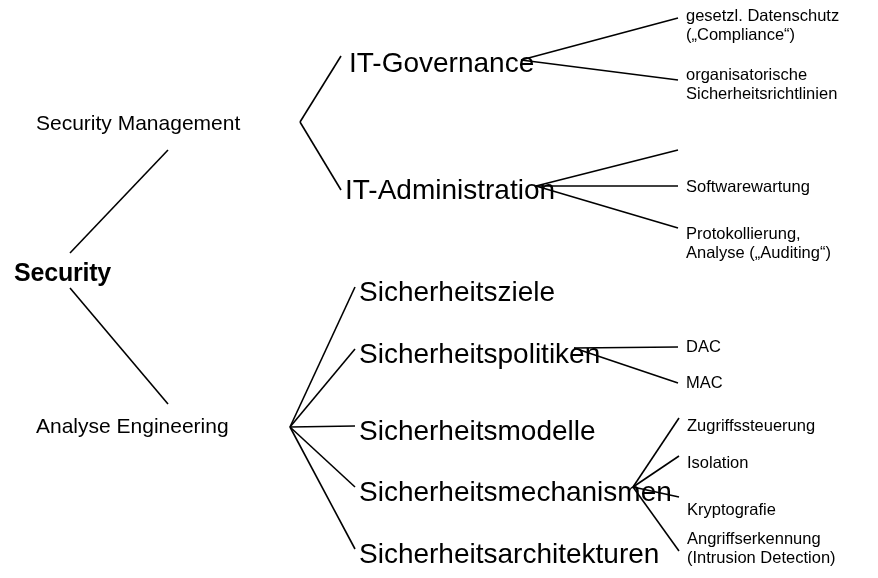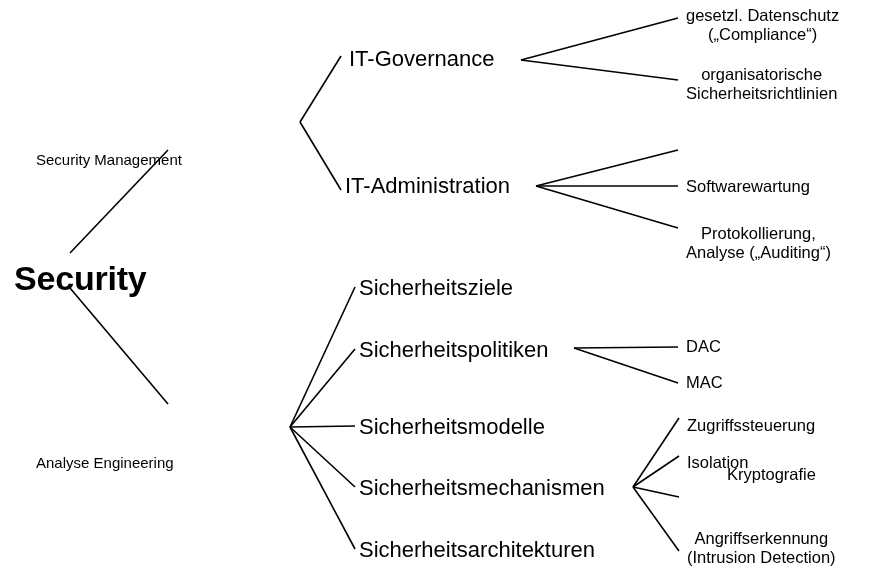--- a/index.html
+++ b/index.html
@@ -29,40 +29,38 @@
     stroke-linecap: butt;
   }
   .node-label {
     position: absolute;
     color: #000000;
     white-space: nowrap;
     line-height: 1.18;
   }
   
   .lvl-root {
-    font-size: 34px;
+    font-size: 25px;
     font-weight: bold;
     letter-spacing: -0.2px;
   }
   
   .lvl-1 {
-    font-size: 15px;
+    font-size: 21px;
     font-weight: normal;
-    margin-top: 40px;
   }
   
   .lvl-2 {
-    font-size: 22px;
+    font-size: 28px;
     font-weight: normal;
   }
   
   .lvl-3 {
     font-size: 16.5px;
     font-weight: normal;
-    text-align: center;
   }
   .lvl-3 .l2 {
     display: block;
   }
 </style>
 </head>
 <body>
 
 <div id="diagram-root">
 
@@ -136,20 +134,20 @@
   <div class="node-label lvl-2" style="left:359px; top:537px;">Sicherheitsarchitekturen</div>
 
   <div class="node-label lvl-3" style="left:686px; top:337px;">DAC</div>
 
   <div class="node-label lvl-3" style="left:686px; top:373px;">MAC</div>
 
   <div class="node-label lvl-3" style="left:687px; top:416px;">Zugriffssteuerung</div>
 
   <div class="node-label lvl-3" style="left:687px; top:453px;">Isolation</div>
 
-  <div class="node-label lvl-3" style="left:687px; top:465px;margin-left:40px;">Kryptografie</div>
+  <div class="node-label lvl-3" style="left:687px; top:500px;">Kryptografie</div>
 
   <div class="node-label lvl-3" style="left:687px; top:529px;">
     <span class="l2">Angriffserkennung</span>
     <span class="l2">(Intrusion Detection)</span>
   </div>
 
 </div>
 
 </body></html>

